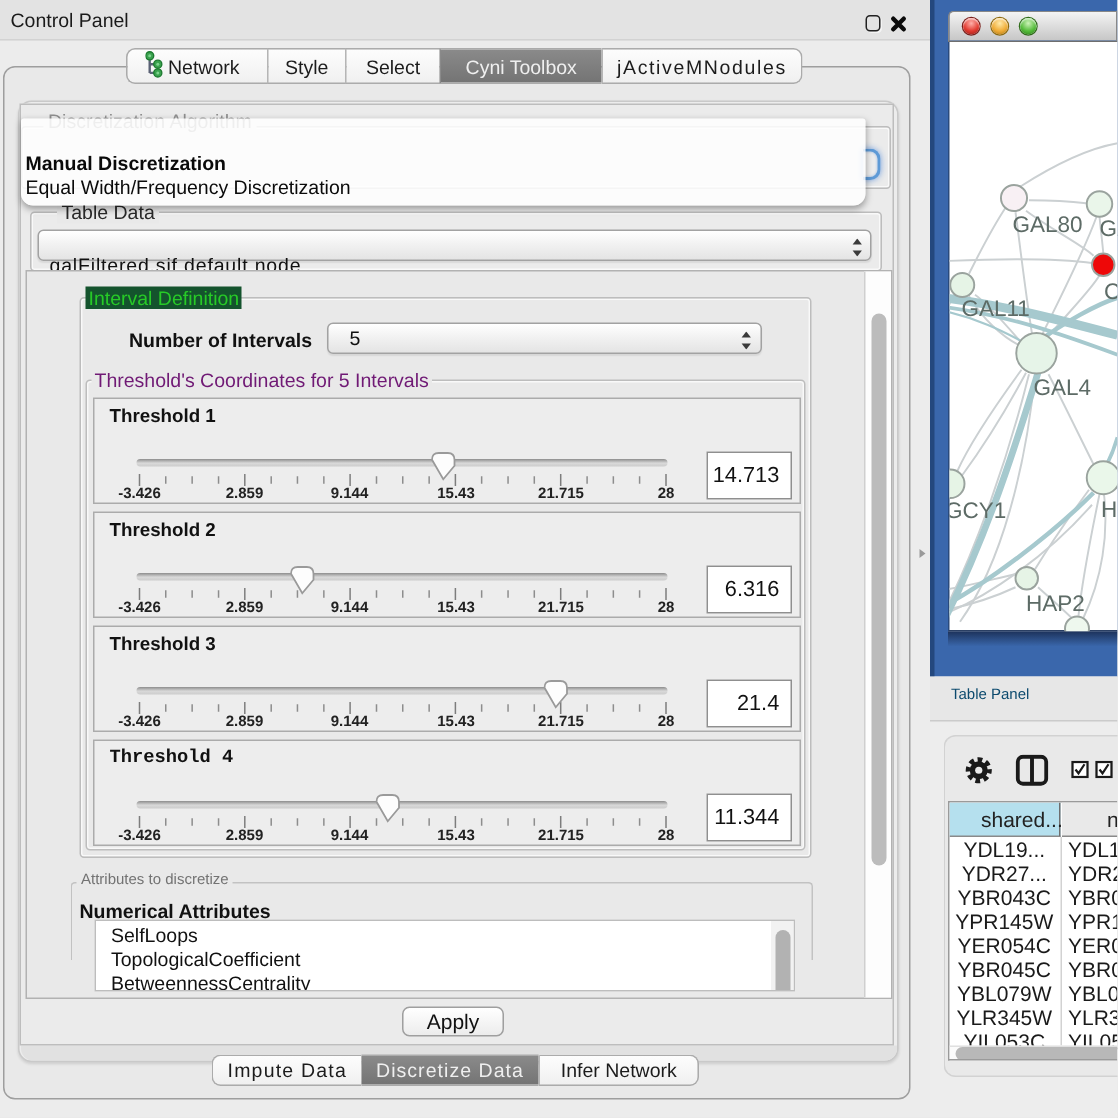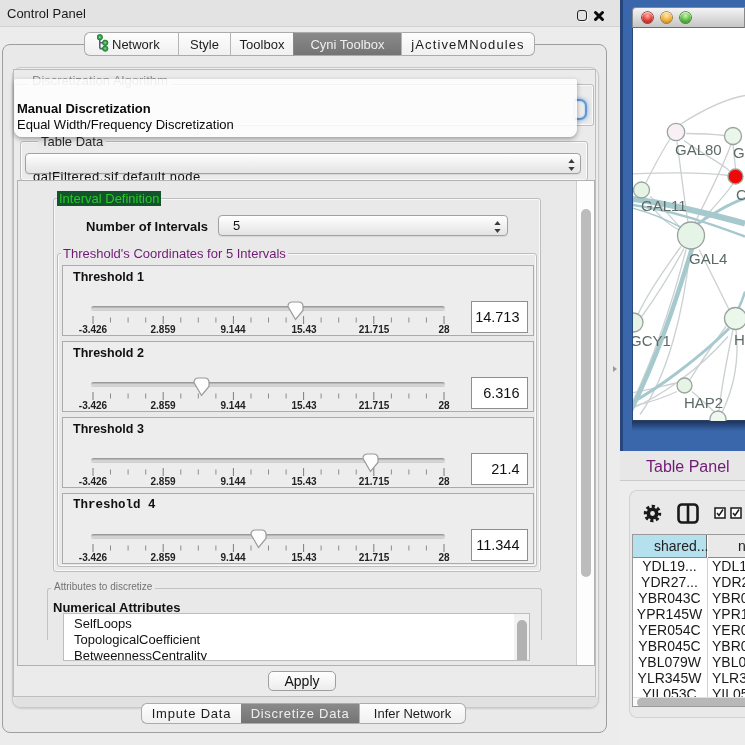--- a/index.html
+++ b/index.html
@@ -22,21 +22,21 @@
     <svg class="abs" style="left:593px;top:10px;" width="12" height="12" viewBox="0 0 12 12">
         <path d="M2.5 2.5 L9.5 9.5 M9.5 2.5 L2.5 9.5" stroke="#0a0a0a" stroke-width="3" stroke-linecap="round"></path>
       </svg>
   </div>
 
   <div class="abs" style="left:2px;top:44px;width:605px;height:689px;background:#e9e9e9;border:1px solid #9e9e9e;border-radius:8px;"></div>
 
   <div class="abs" id="toptabs" style="left:84px;top:32px;height:24px;">
     <div class="abs tab" style="left:0;width:94px;height:24px;border-left:1px solid #ababab;border-radius:6px 0 0 6px;line-height:23px;padding-left:27px;text-align:left;">Network</div>
     <div class="abs tab" style="left:94px;width:52px;height:24px;border-left:1px solid #b5b5b5;line-height:23px;">Style</div>
-    <div class="abs tab" style="left:146px;width:63px;height:24px;border-left:1px solid #b5b5b5;line-height:23px;">Toolbox</div>
+    <div class="abs tab" style="left:146px;width:63px;height:24px;border-left:1px solid #b5b5b5;line-height:23px;">Select</div>
     <div class="abs tab tabsel" style="left:209px;width:108px;height:24px;border-left:1px solid #8a8a8a;line-height:23px;">Cyni Toolbox</div>
     <div class="abs tab" style="left:317px;width:134px;height:24px;border-left:1px solid #b5b5b5;border-right:1px solid #ababab;border-radius:0 6px 6px 0;line-height:23px;letter-spacing:1.1px;">jActiveMNodules</div>
     <svg class="abs" style="left:12.5px;top:2px;" width="13" height="19" viewBox="0 0 13 19">
       <path d="M2.8 5 V14.6" stroke="#5a6275" stroke-width="1.6" fill="none"></path>
       <path d="M2.8 8.8 H8 M2.8 14.6 H8" stroke="#5a6275" stroke-width="1.6" fill="none"></path>
       <circle cx="2.8" cy="3.2" r="2.7" fill="#3aa24e" stroke="#1d7a30" stroke-width="0.9"></circle>
       <circle cx="8.2" cy="8.8" r="2.7" fill="#3aa24e" stroke="#1d7a30" stroke-width="0.9"></circle>
       <circle cx="8.2" cy="14.6" r="2.7" fill="#3aa24e" stroke="#1d7a30" stroke-width="0.9"></circle>
       <circle cx="2.8" cy="3.2" r="1" fill="#7ed28e"></circle>
       <circle cx="8.2" cy="8.8" r="1" fill="#7ed28e"></circle>
@@ -315,21 +315,21 @@
       <text x="641" y="210" font-size="15" fill="#5d6b66" font-family="Liberation Sans, sans-serif">GAL11</text>
       <text x="689" y="263" font-size="15" fill="#5d6b66" font-family="Liberation Sans, sans-serif">GAL4</text>
       <text x="630" y="345" font-size="15" fill="#5d6b66" font-family="Liberation Sans, sans-serif">GCY1</text>
       <text x="734" y="344" font-size="15" fill="#5d6b66" font-family="Liberation Sans, sans-serif">H</text>
       <text x="684" y="407" font-size="15" fill="#5d6b66" font-family="Liberation Sans, sans-serif">HAP2</text>
     </svg>
 </div>
 <div class="abs" style="left:632px;top:421px;width:113px;height:10px;background:linear-gradient(rgba(24,42,78,0.85),rgba(58,103,172,0));"></div>
 
 <div class="abs" style="left:620px;top:451px;width:125px;height:30px;background:#e7e7e7;border-bottom:1px solid #cbcbcb;">
-  <div class="abs" style="left:26px;top:7px;font-size:16px;color:#701a75;">Table Panel</div>
+  <div class="abs" style="left:14px;top:7px;font-size:10px;color:#0c4a6e;">Table Panel</div>
 </div>
 <div class="abs" style="left:620px;top:482px;width:125px;height:263px;background:#ededed;"></div>
 <div class="abs" style="left:629px;top:490px;width:120px;height:228px;background:#e9e9e9;border:1px solid #d2d2d2;border-radius:8px 0 0 8px;border-right:none;"></div>
 
 <div class="abs" id="tablepanel" style="left:620px;top:482px;width:125px;height:263px;overflow:hidden;">
 <svg class="abs" style="left:23px;top:22px;" width="19" height="19" viewBox="0 0 19 19">
       <circle cx="9.5" cy="9.5" r="6" fill="#1a1a1a"></circle>
       <circle cx="9.5" cy="9.5" r="7" fill="none" stroke="#1a1a1a" stroke-width="3.4" stroke-dasharray="3.1 2.4" stroke-dashoffset="1"></circle>
       <circle cx="9.5" cy="9.5" r="2.4" fill="#e9e9e9"></circle>
     </svg>

